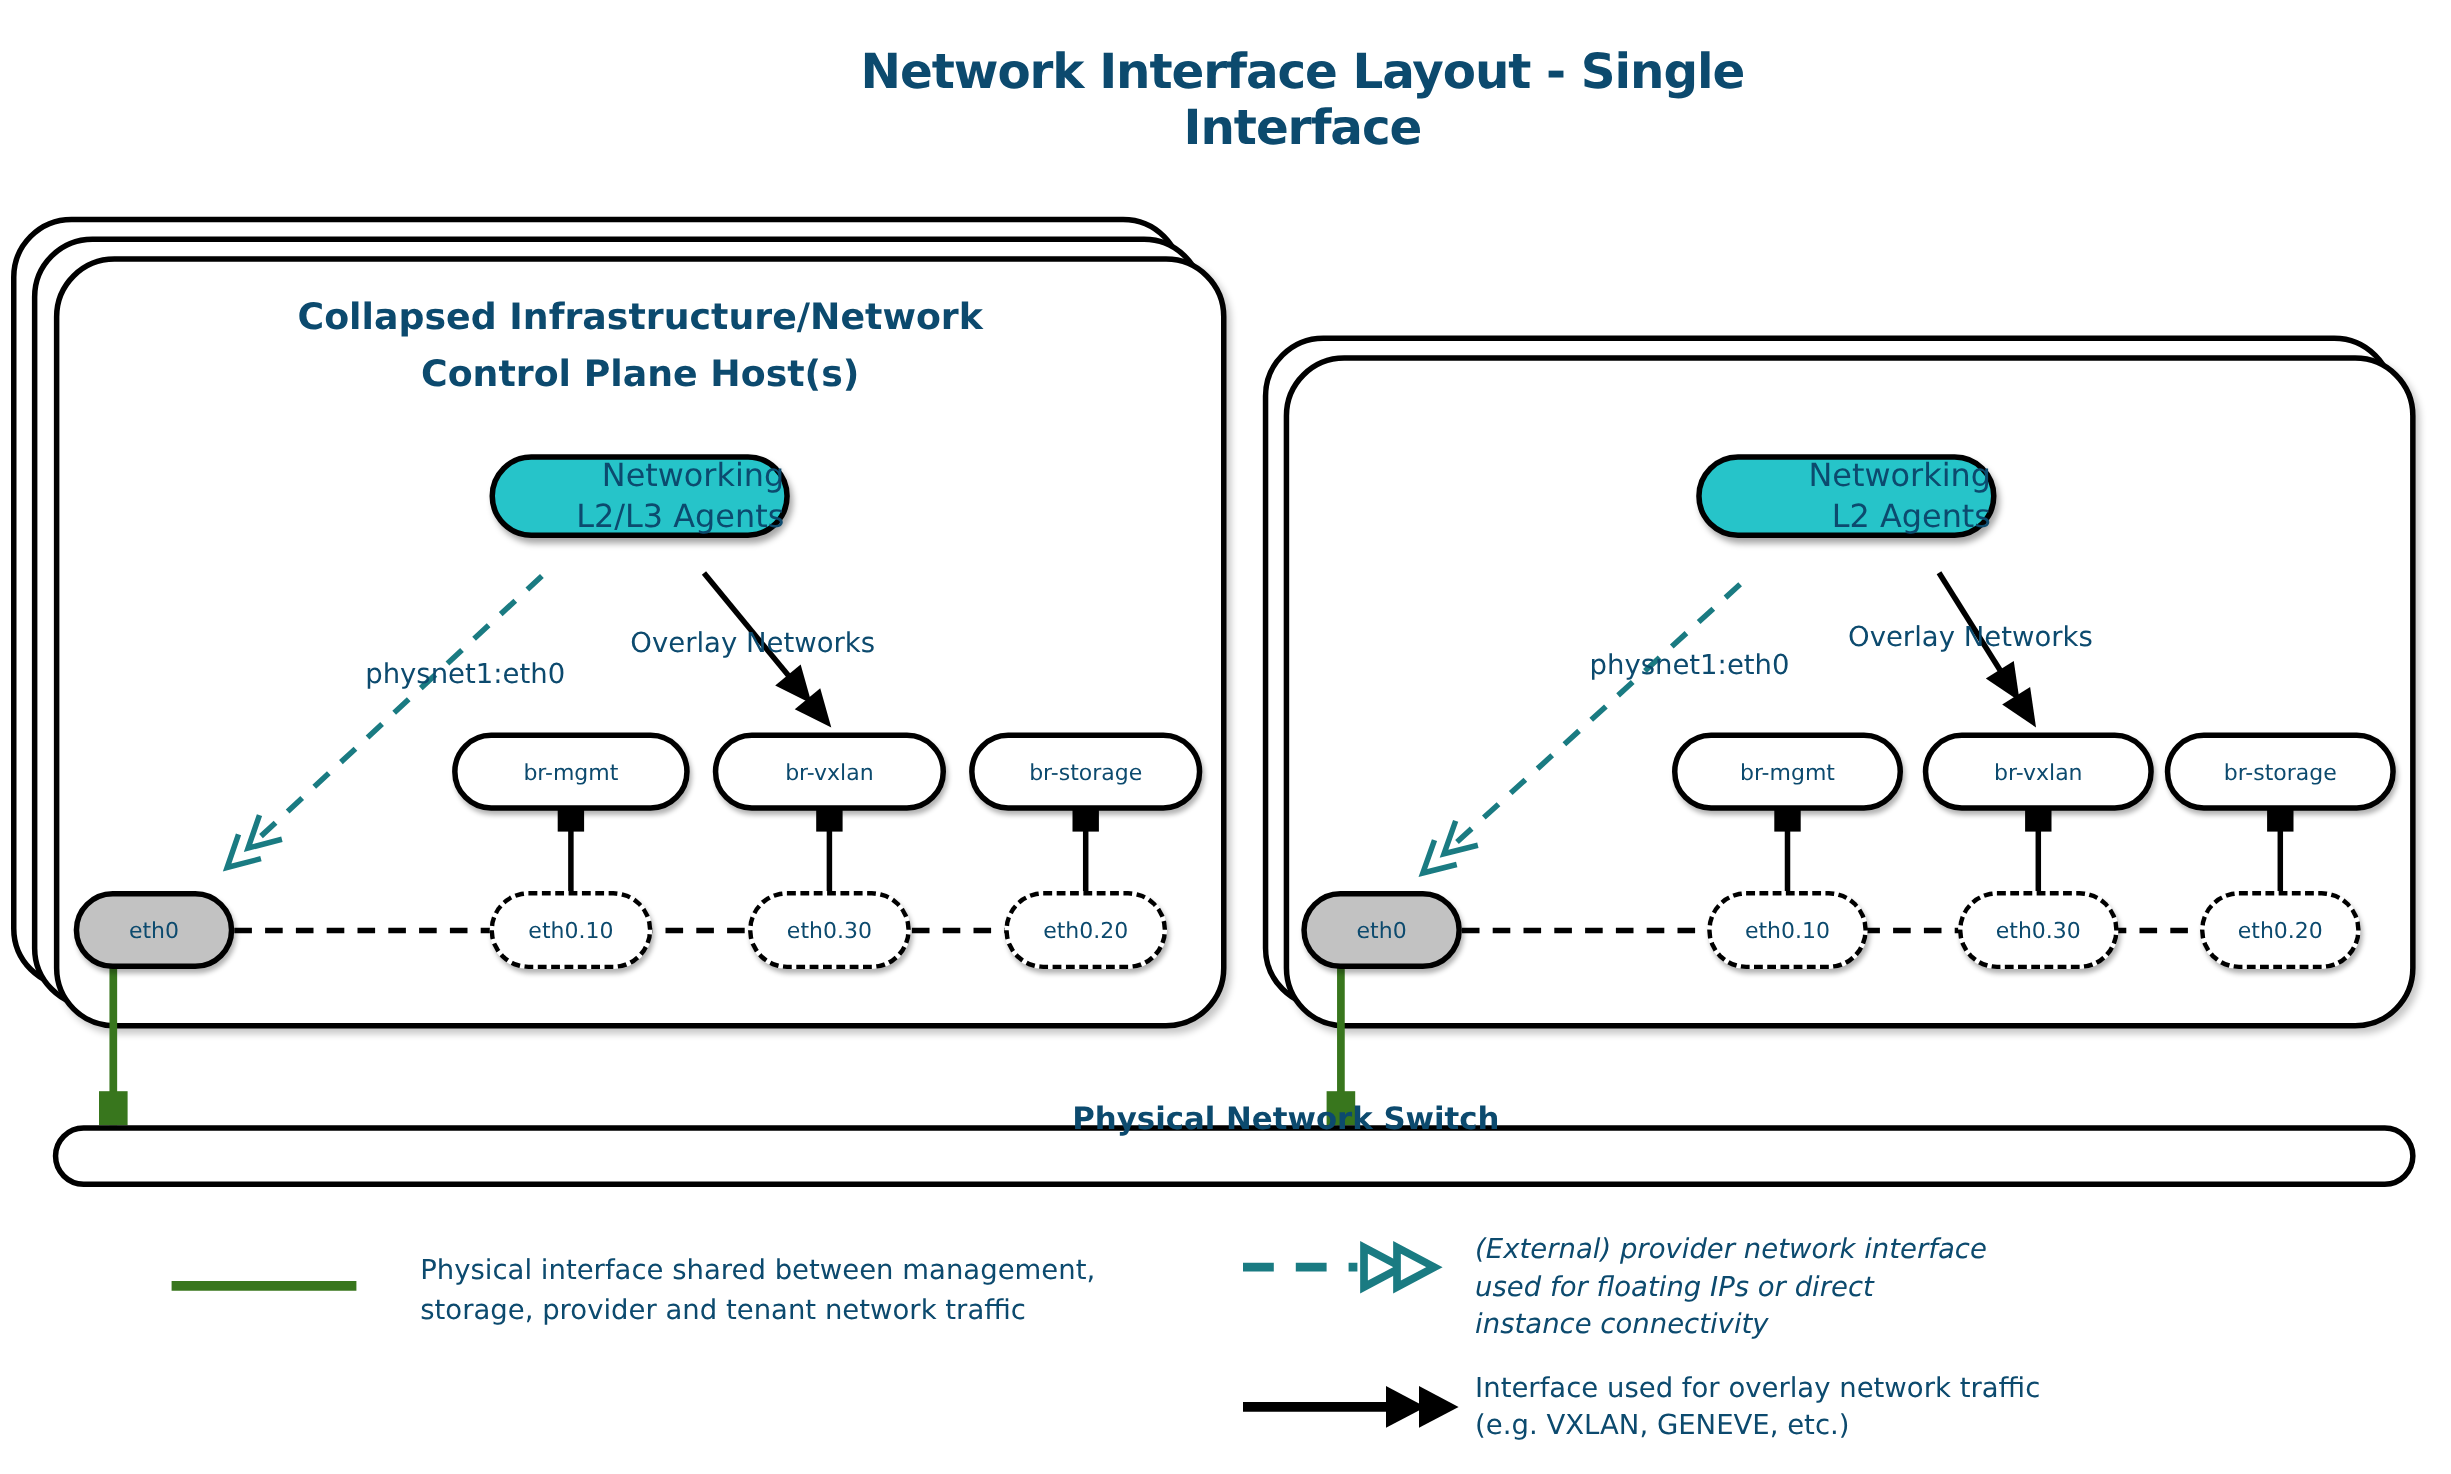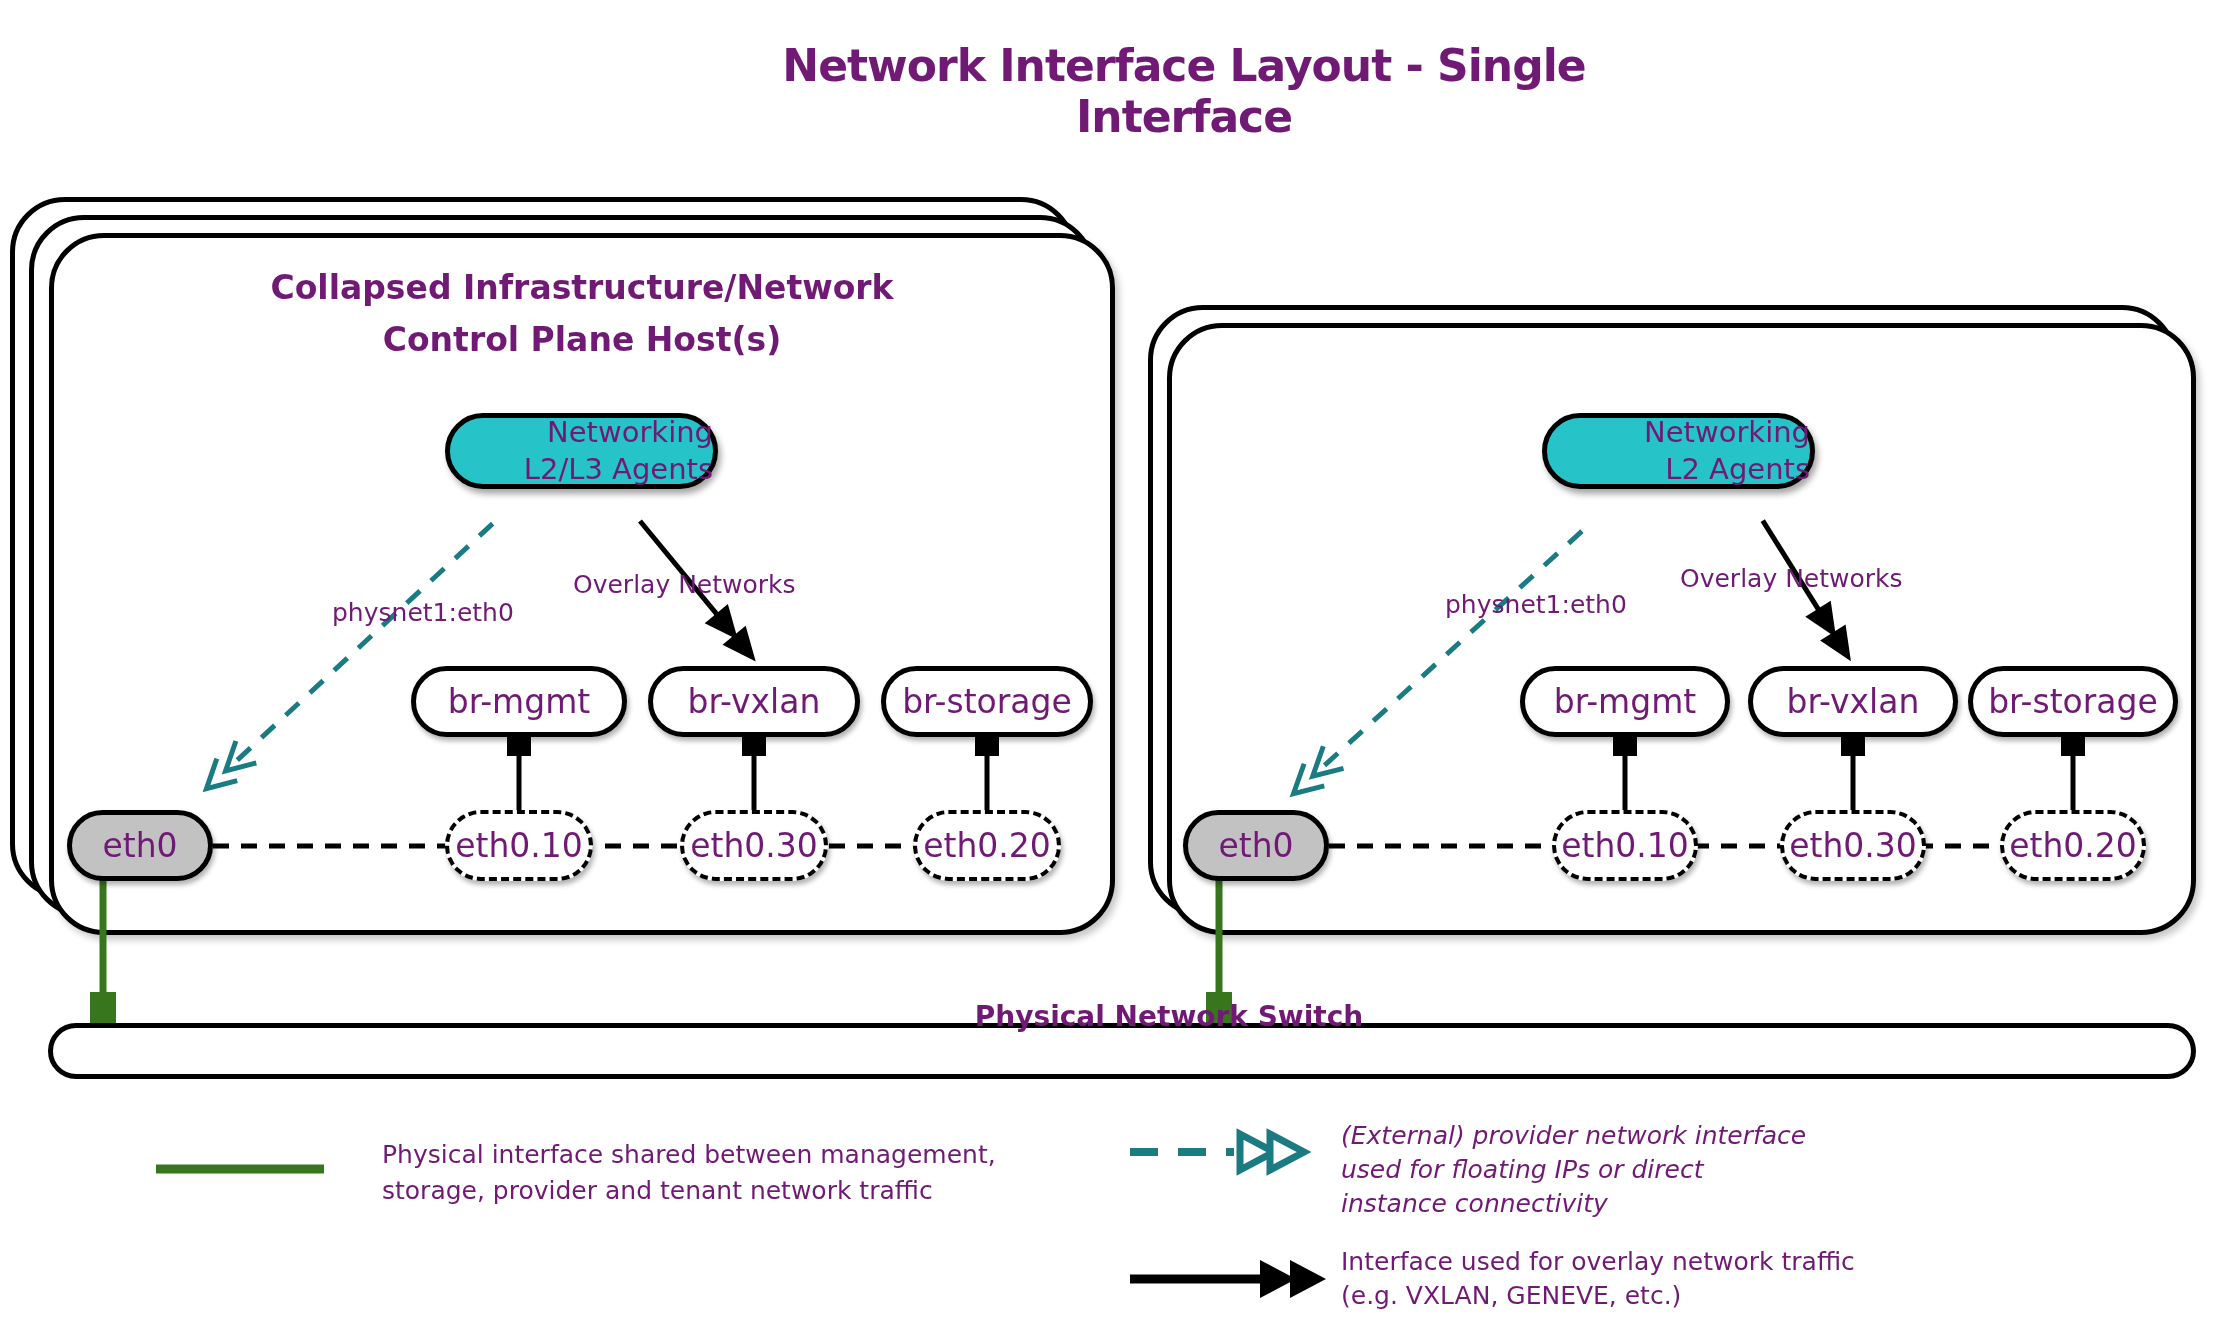--- a/index.html
+++ b/index.html
@@ -1,39 +1,39 @@
 <!DOCTYPE html>
 <html><head>
 <meta charset="utf-8">
 <style>
   html,body { margin:0; padding:0; background:#ffffff; }
   #canvas {
     position:relative; width:2228px; height:1340px; background:#ffffff;
-    font-family:"DejaVu Sans","Liberation Sans",sans-serif; color:#701a75;
+    font-family:"DejaVu Sans","Liberation Sans",sans-serif; color:#0c4a6e;
     overflow:hidden;
   }
   .abs { position:absolute; }
   #main-title {
     left:684px; top:40px; width:1000px; text-align:center;
     font-size:44px; font-weight:bold; letter-spacing:-1px;
   }
   .host {
     background:#fff; border:5px solid #000; border-radius:55px; box-sizing:border-box;
   }
   .host.front { box-shadow:4px 5px 7px rgba(0,0,0,0.22); }
   .host-title { font-weight:bold; font-size:33px; line-height:52px; text-align:center; z-index:3; }
   .agent {
     background:#26c4c9; border:5px solid #000; border-radius:38px; box-sizing:border-box;
     width:273px; height:76px; display:flex; flex-direction:column; align-items:flex-end; justify-content:center;
     font-size:29px; line-height:37px; z-index:3; box-shadow:3px 5px 6px rgba(0,0,0,0.35);
   }
   .pill {
     background:#fff; border:5px solid #000; border-radius:36px; box-sizing:border-box;
     height:71px; display:flex; align-items:center; justify-content:center;
-    font-size:33px; z-index:3; box-shadow:2px 4px 5px rgba(0,0,0,0.3);
+    font-size:20px; z-index:3; box-shadow:2px 4px 5px rgba(0,0,0,0.3);
   }
   .pill.vlan { border-style:dashed; border-width:4px; }
   .pill.eth  { background:#c2c2c2; }
   .edge-label { font-size:25px; z-index:3; white-space:nowrap; }
   #switch-box {
     left:48px; top:1023px; width:2148px; height:56px;
     background:#fff; border:5px solid #000; border-radius:28px; box-sizing:border-box; z-index:2;
   }
   #switch-label { left:969px; top:1000px; width:400px; text-align:center;
     font-size:28px; font-weight:bold; z-index:3; white-space:nowrap; }

